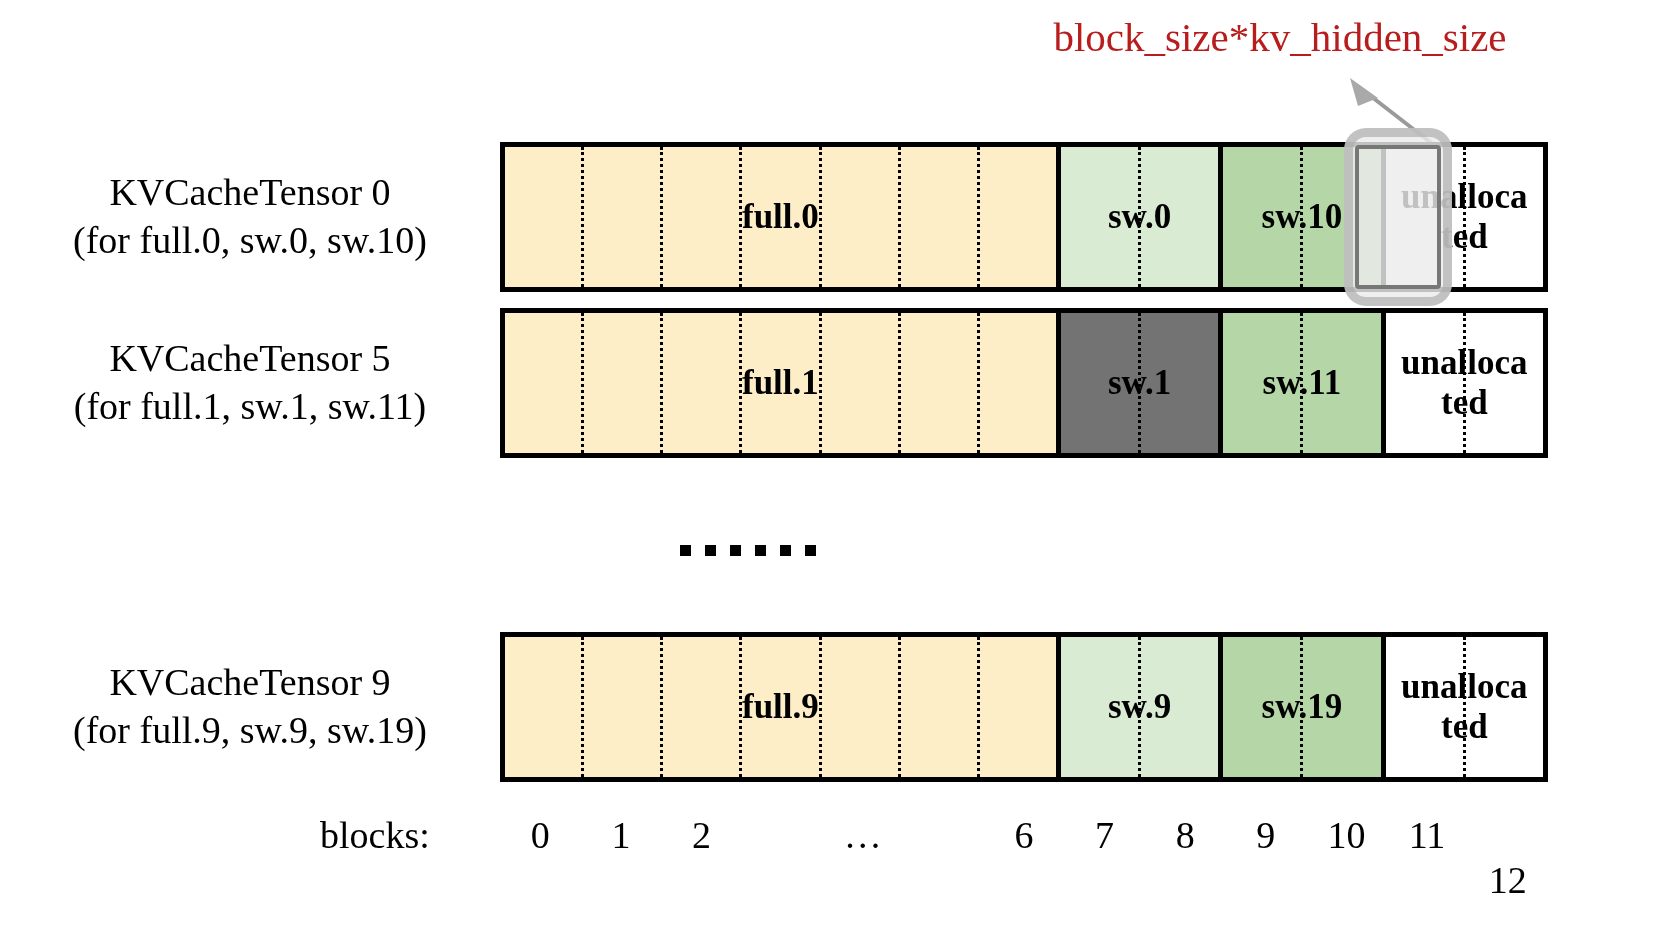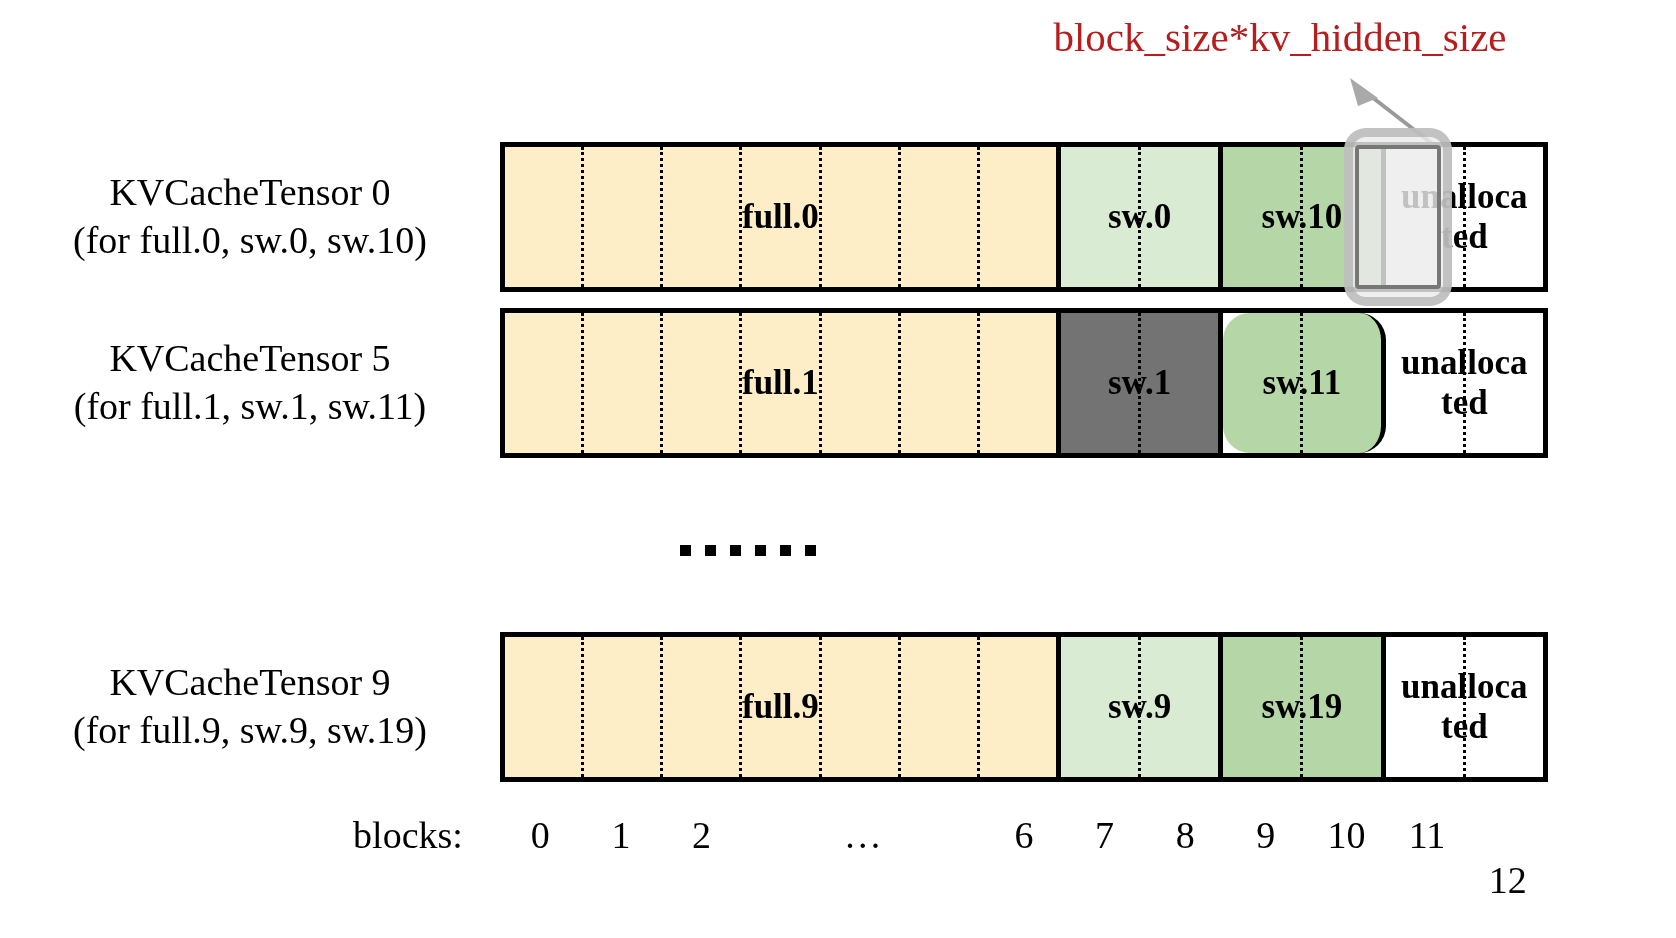--- a/index.html
+++ b/index.html
@@ -156,21 +156,21 @@
     left: 0;
     top: 805px;
     width: 1676px;
     height: 70px;
   }
   #blocks-axis-caption {
     position: absolute;
     left: 320px;
     top: 8px;
     width: 176px;
-    text-align: center;
+    text-align: left;
     font-size: 38px;
   }
   #blocks-axis-ticks {
     position: absolute;
     left: 500px;
     top: 8px;
     width: 1048px;
     height: 50px;
     display: flex;
   }
@@ -250,21 +250,21 @@
         </div>
         <div class="seg-label">full.1</div>
       </div>
       <div class="seg" style="flex: 2 1 0px; background: #737373;">
         <div class="dividers">
           <div class="cell"></div>
           <div class="cell"></div>
         </div>
         <div class="seg-label">sw.1</div>
       </div>
-      <div class="seg" style="flex: 2 1 0px; background: rgb(181, 214, 167); border-radius: 27px;">
+      <div class="seg" style="flex: 2 1 0px; background: rgb(181, 214, 167);">
         <div class="dividers">
           <div class="cell"></div>
           <div class="cell"></div>
         </div>
         <div class="seg-label">sw.11</div>
       </div>
       <div class="seg" style="flex: 2 1 0px; background: rgb(255, 255, 255);">
         <div class="dividers">
           <div class="cell"></div>
           <div class="cell"></div>

